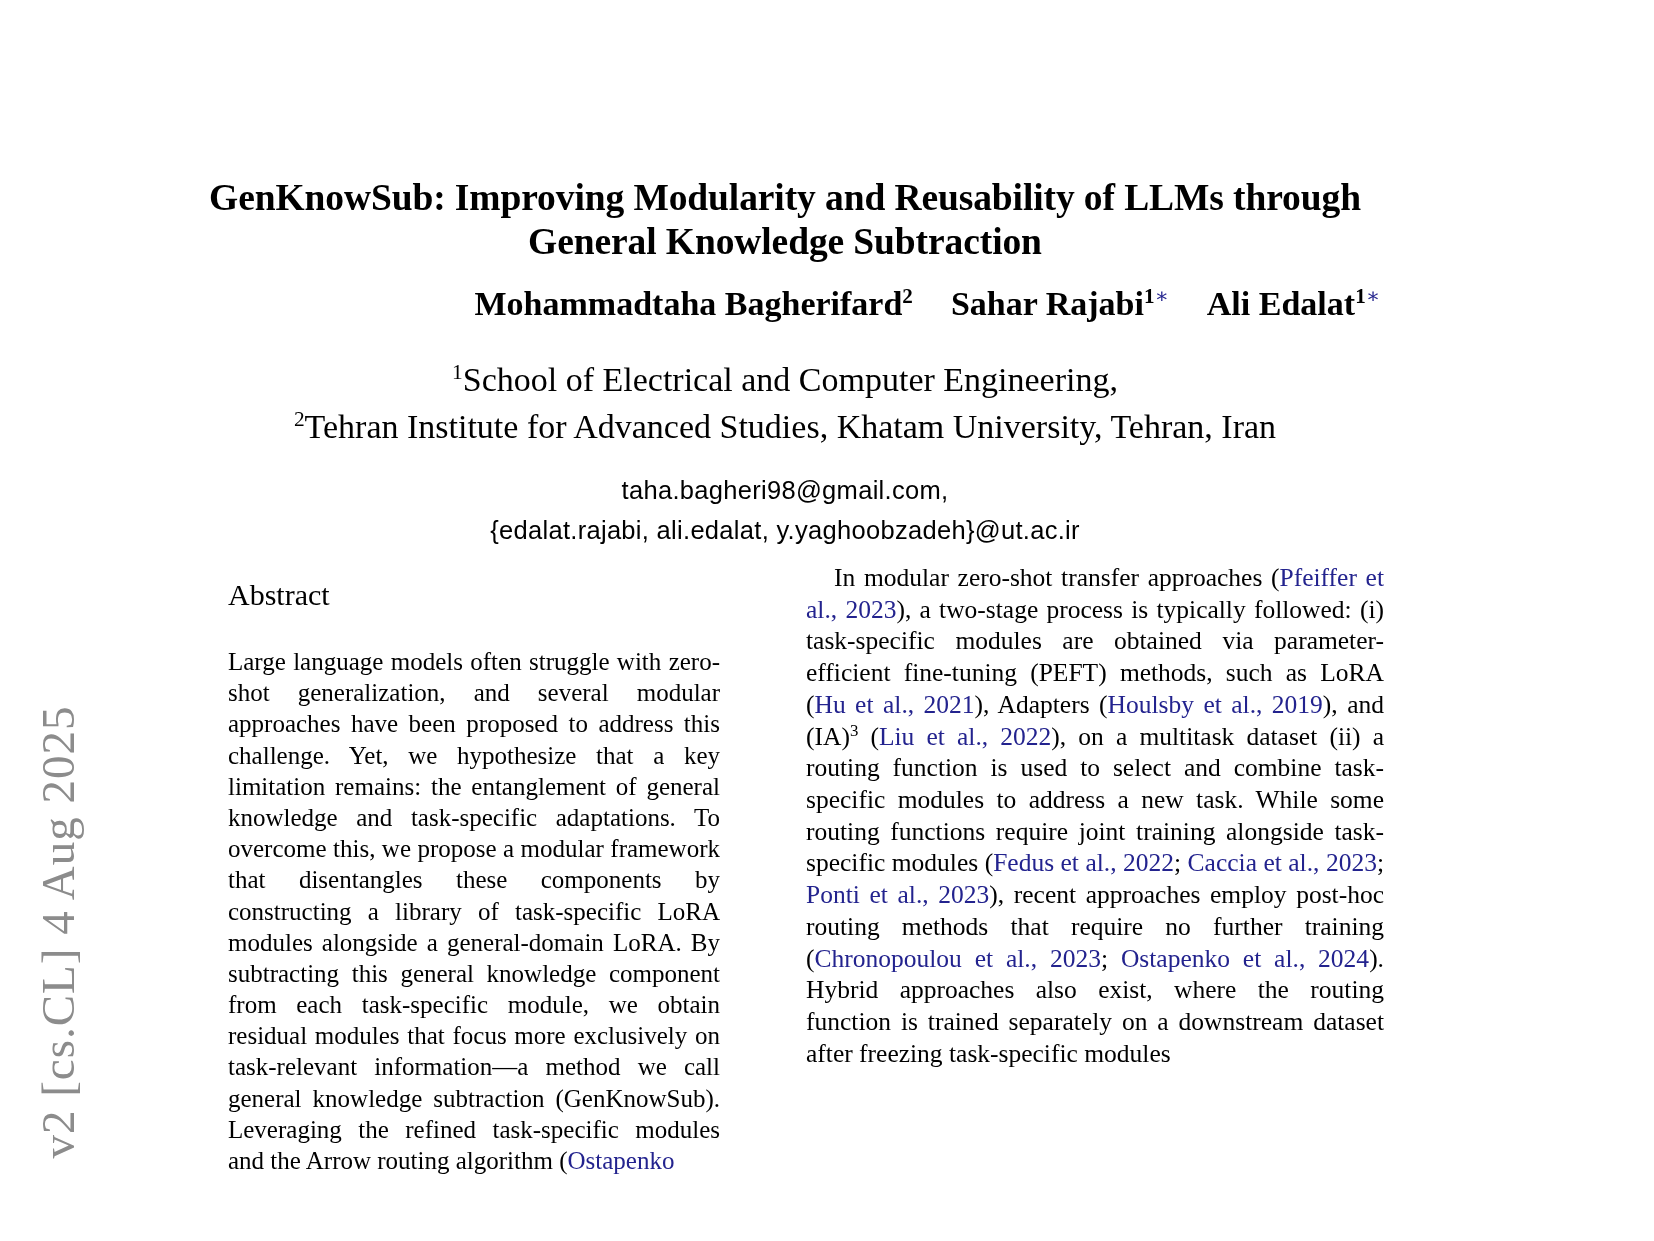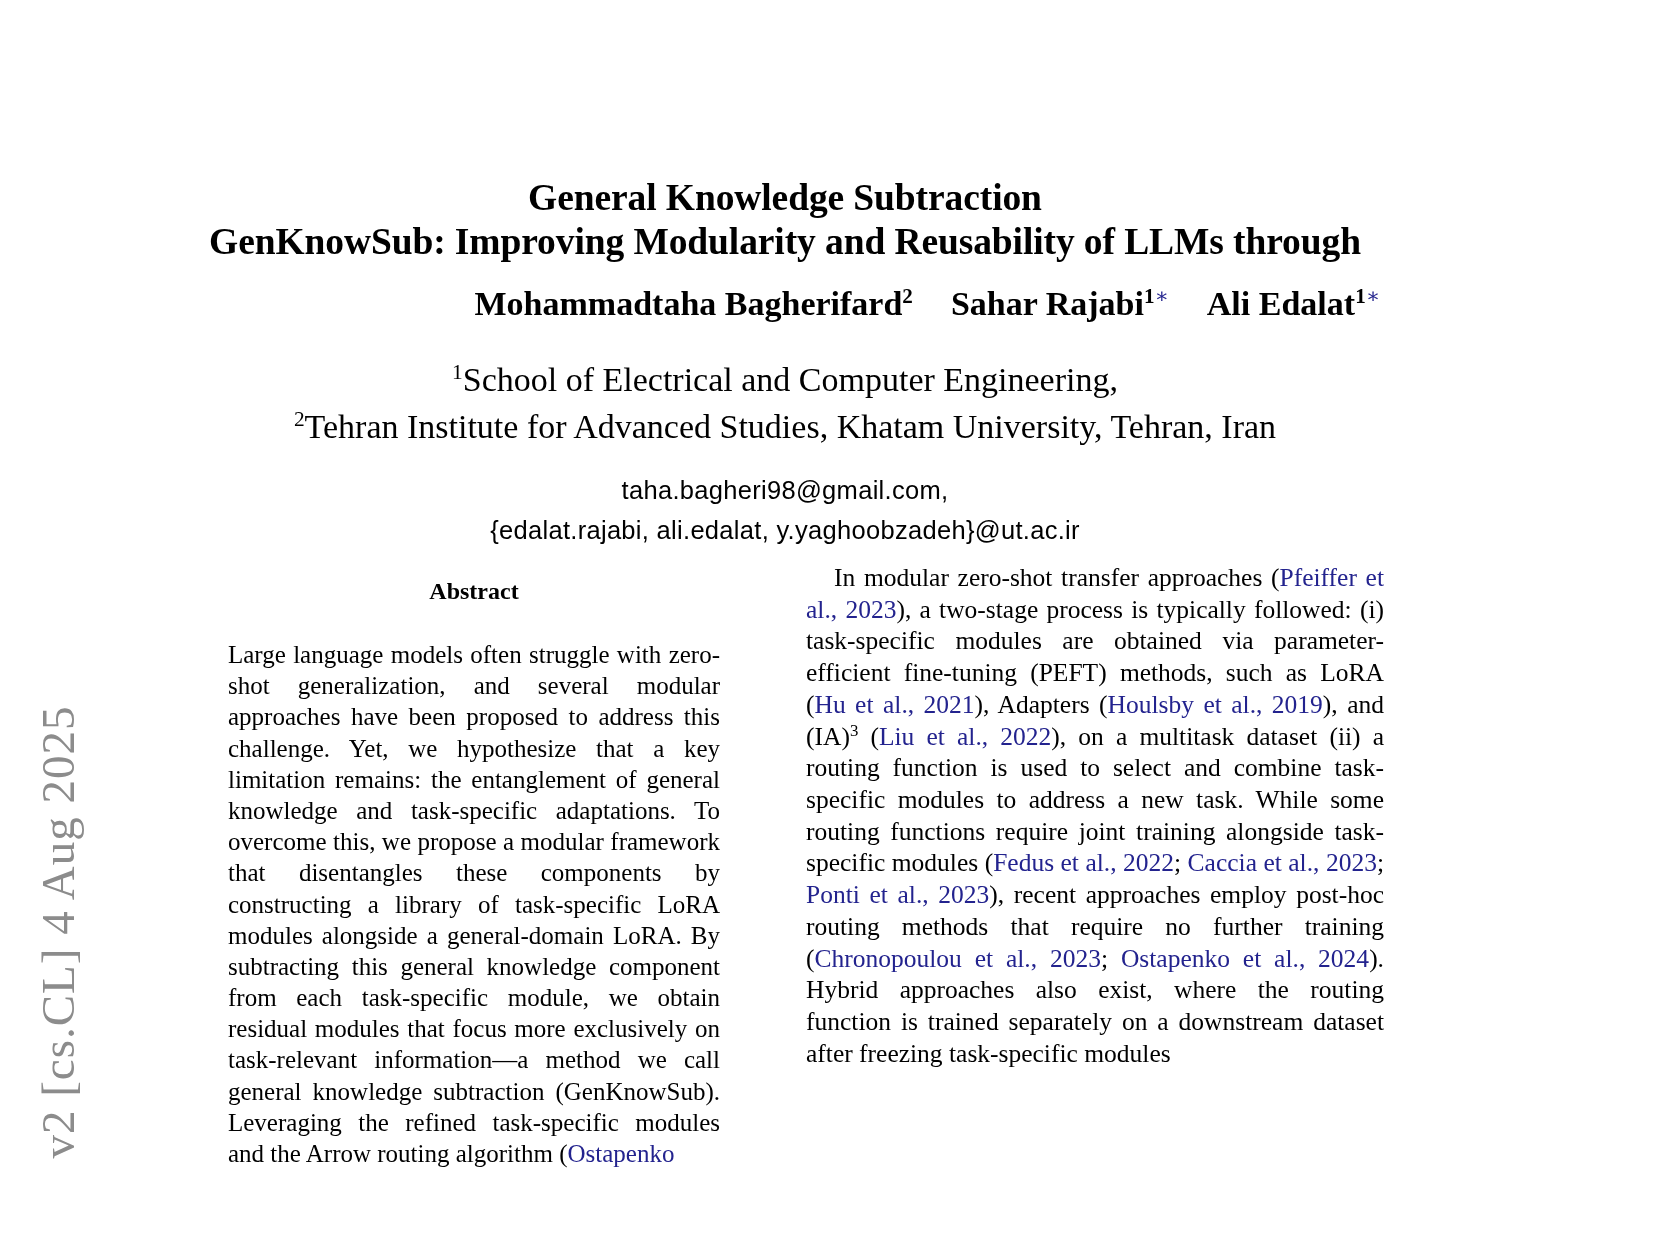--- a/index.html
+++ b/index.html
@@ -128,23 +128,22 @@
     width: 492px;
   }
   #col-right {
     position: absolute;
     left: 806px;
     top: 562px;
     width: 578px;
   }
 
   .abstract-heading {
-    font-size: 24px;
-    font-weight: bold;
-    text-align: center;
+    font-size: 30px;
+    font-weight: normal;
     margin: 0 0 34px 0;
   }
 
   .bodytext {
     font-size: 25.5px;
     line-height: 1.244;
     text-align: justify;
     text-justify: inter-word;
     margin: 0;
     hyphens: none;
@@ -168,22 +167,22 @@
   }
 </style>
 </head>
 <body>
 
 <div id="arxiv-stamp">v2  [cs.CL]  4 Aug 2025</div>
 
 <div id="page">
 
   <div id="title-block">
+    <div class="paper-title">GenKnowSub: Improving Modularity and Reusability of LLMs through</div>
     <div class="paper-title">General Knowledge Subtraction</div>
-    <div class="paper-title">GenKnowSub: Improving Modularity and Reusability of LLMs through</div>
   </div>
 
   <div id="author-block">
     <div class="author-row"><span class="author">Mohammadtaha Bagherifard<sup class="aff">2</sup></span><span class="author">Sahar Rajabi<sup class="aff">1</sup><sup class="star">∗</sup></span><span class="author">Ali Edalat<sup class="aff">1</sup><sup class="star">∗</sup></span></div>
   </div>
 
   <div id="affil-block">
       <div><sup>1</sup>School of Electrical and Computer Engineering,</div>
       <div><sup>2</sup>Tehran Institute for Advanced Studies, Khatam University, Tehran, Iran</div>
     </div>

